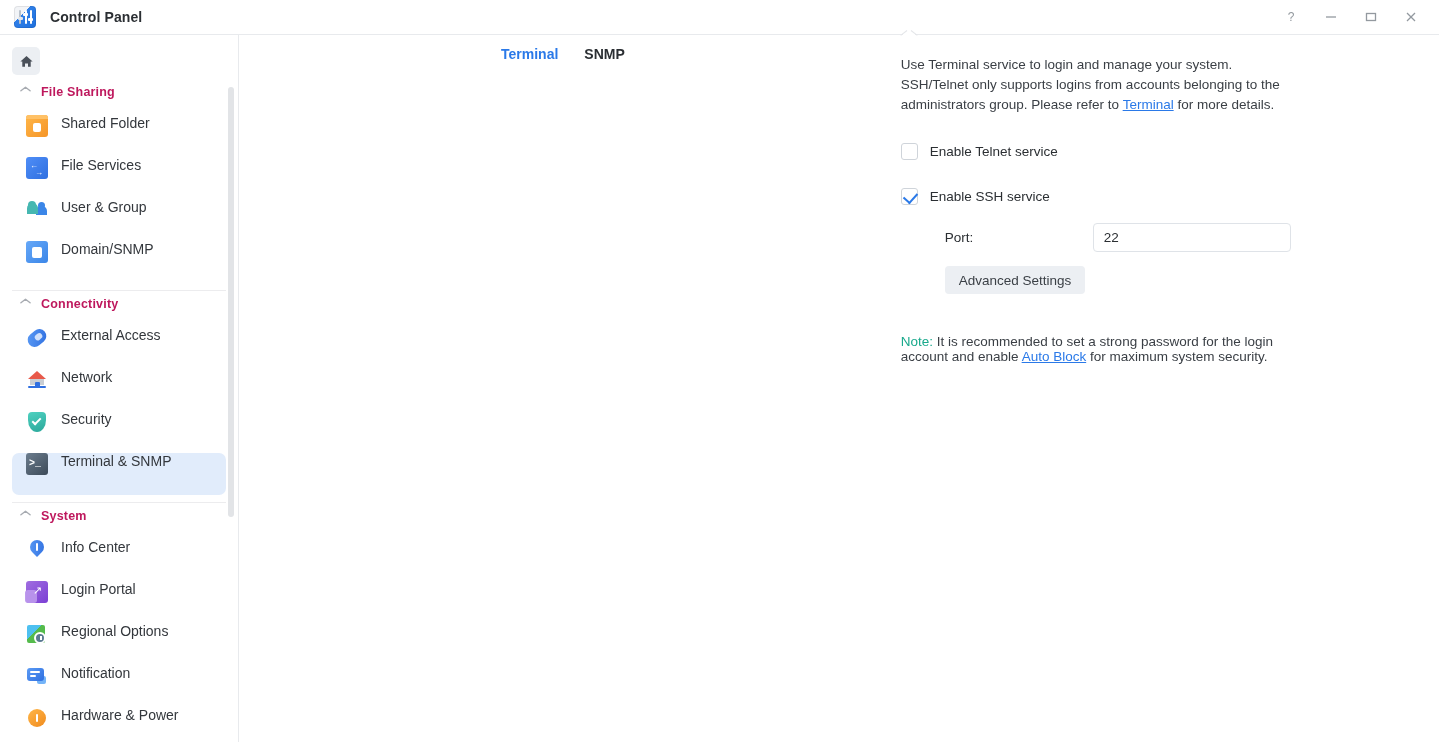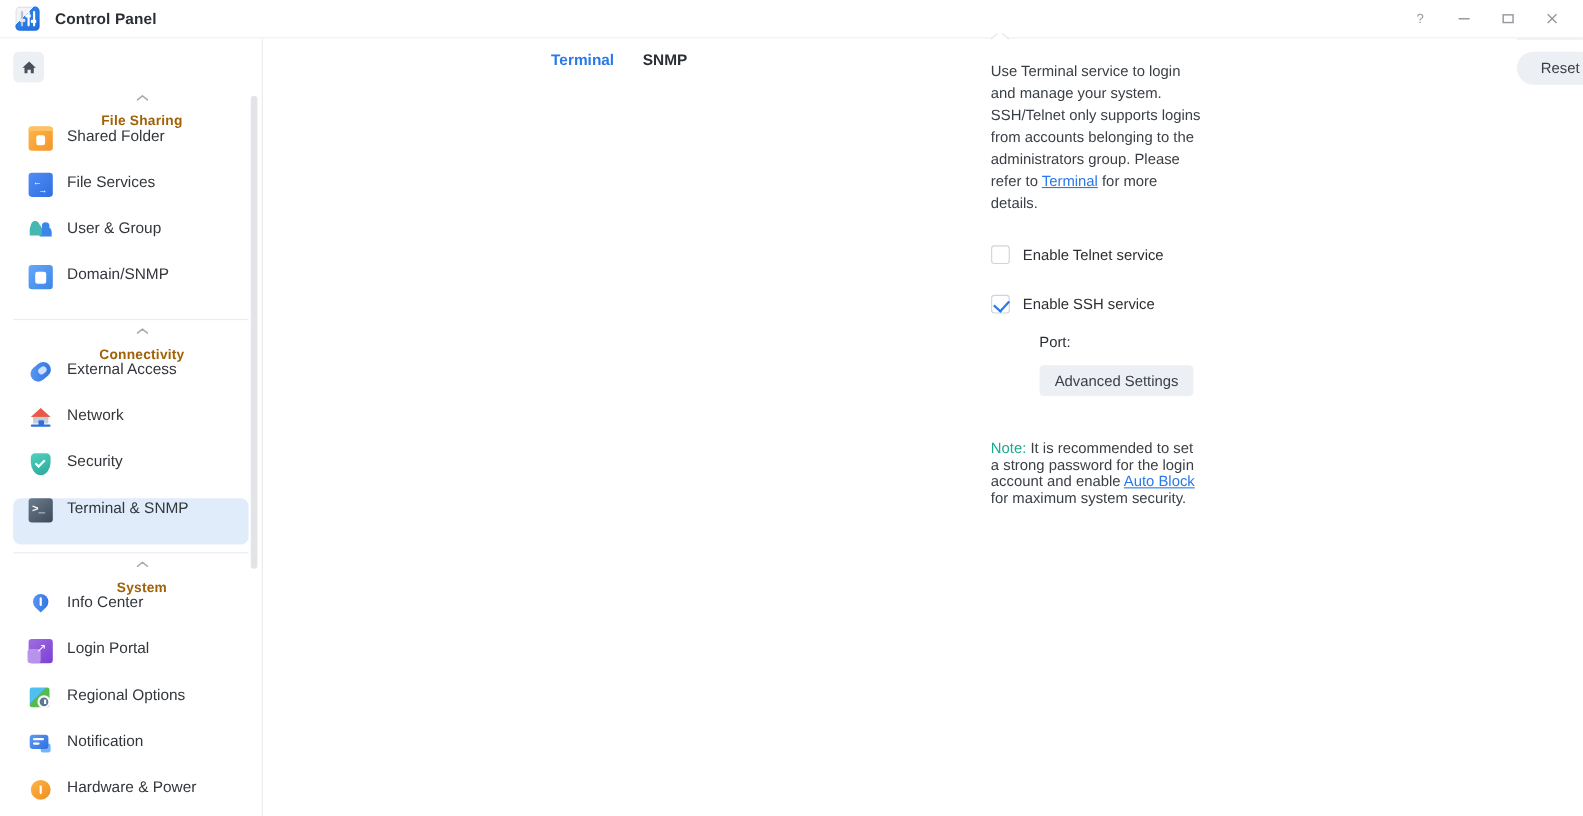--- a/index.html
+++ b/index.html
@@ -76,23 +76,23 @@
   .search-input::placeholder { color: #a9aeb4; }
 
   .sb-scroll {
     flex: 1; overflow: hidden; position: relative;
     padding-bottom: 4px;
   }
   .sb-track { position:absolute; right:4px; top:2px; width:6px; height:430px;
               background:#e2e4e7; border-radius:3px; }
 
   .sec-head {
-    display: flex; align-items: center; gap: 10px;
+    display: flex; gap: 10px;
     height: 30px; padding: 0 0 0 20px;
-    font-size: 12.5px; font-weight: bold; color: #a16207; letter-spacing: .2px; flex-direction: column;
+    font-size: 12.5px; font-weight: bold; color: #be185d; letter-spacing: .2px;
   }
   .sec-head .chev { color:#a7abb1; display:flex; }
   .divider { height: 1px; background: #ececee; margin: 7px 12px 6px 12px; }
 
   .nav-item {
     display: flex; align-items: flex-start; gap: 13px;
     height: 42px; margin: 0 12px; padding: 0 0 0 14px;
     border-radius: 7px; cursor: default;
   }
   .nav-item.active { background: #e1ecfb; }
@@ -439,20 +439,21 @@
           <span class="chk-label">Enable Telnet service</span>
         </div>
 
         <div class="chk-row">
           <span class="chk checked"></span>
           <span class="chk-label">Enable SSH service</span>
         </div>
 
         <div class="port-row">
           <span class="port-label">Port:</span>
+          <input class="port-input" type="text" value="22" style="">
         </div>
 
         <button class="adv-btn">Advanced Settings</button>
 
         <div class="note">
           <span class="note-kw">Note:</span><span> It is recommended to set a strong password for the login account and enable </span><a href="#">Auto Block</a><span> for maximum system security.</span>
         </div>
 
       </div>
 

